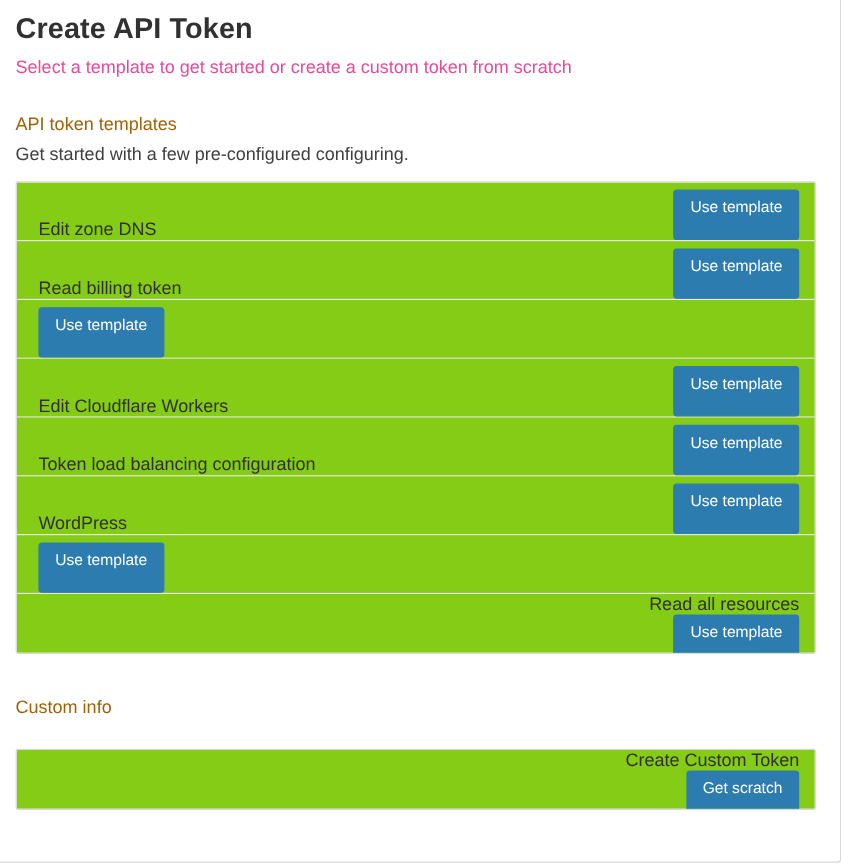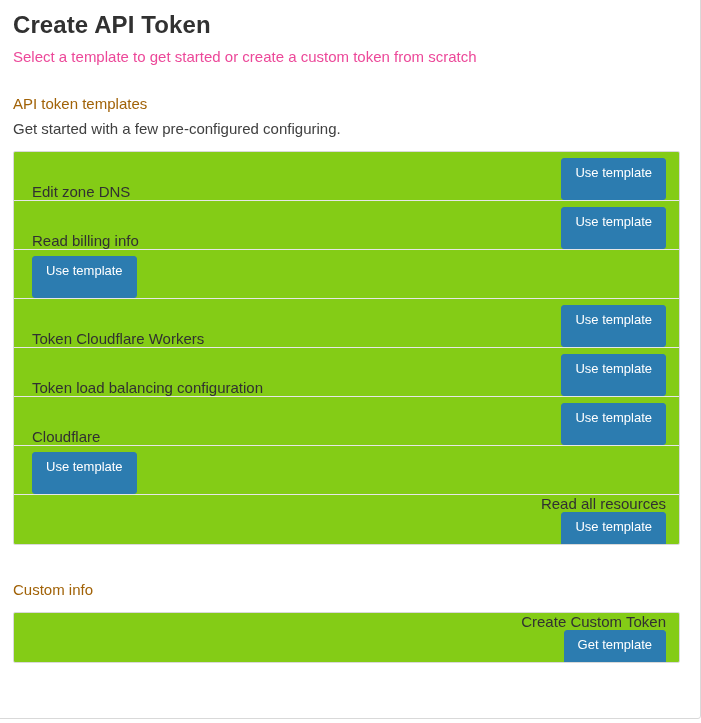--- a/index.html
+++ b/index.html
@@ -90,21 +90,21 @@
     font-family: "Liberation Sans", sans-serif;
     padding: 7px 13px 20px 13px;
     line-height: 1;
     cursor: pointer;
     white-space: nowrap;
   }
   .custom-section {
     margin-top: 36px;
   }
   .custom-table {
-    margin-top: 14px;
+    margin-top: 26px;
   }
 </style>
 </head>
 <body>
 
 <div class="page">
   <div class="card">
 
     <h1 class="title">Create API Token</h1>
     <p class="subtitle">Select a template to get started or create a custom token from scratch</p>
@@ -113,59 +113,59 @@
     <p class="section-desc">Get started with a few pre-configured configuring.</p>
 
     <div class="table">
 
       <div class="row">
         <span class="row-label">Edit zone DNS</span>
         <button class="btn">Use template</button>
       </div>
 
       <div class="row">
-        <span class="row-label">Read billing info</span>
+        <span class="row-label">Read billing token</span>
         <button class="btn">Use template</button>
       </div>
 
       <div class="row">
         <button class="btn">Use template</button>
       </div>
 
       <div class="row">
-        <span class="row-label">Token Cloudflare Workers</span>
+        <span class="row-label">Edit Cloudflare Workers</span>
         <button class="btn">Use template</button>
       </div>
 
       <div class="row">
         <span class="row-label">Token load balancing configuration</span>
         <button class="btn">Use template</button>
       </div>
 
       <div class="row">
-        <span class="row-label">Cloudflare</span>
+        <span class="row-label">WordPress</span>
         <button class="btn">Use template</button>
       </div>
 
       <div class="row">
         <button class="btn">Use template</button>
       </div>
 
       <div class="row">
         <span class="row-label">Read all resources</span>
         <button class="btn">Use template</button>
       </div>
 
     </div>
 
     <div class="custom-section">
       <h2 class="section-heading">Custom info</h2>
 
       <div class="table custom-table">
         <div class="row">
           <span class="row-label">Create Custom Token</span>
-          <button class="btn">Get template</button>
+          <button class="btn">Get scratch</button>
         </div>
       </div>
     </div>
 
   </div>
 </div>
 
 </body></html>

